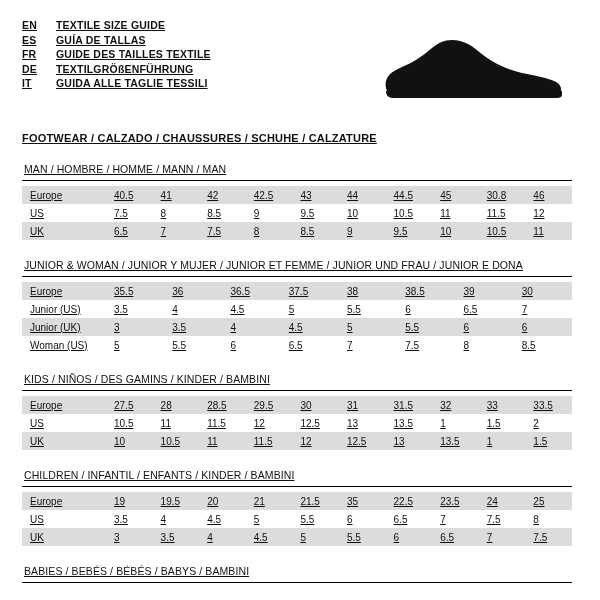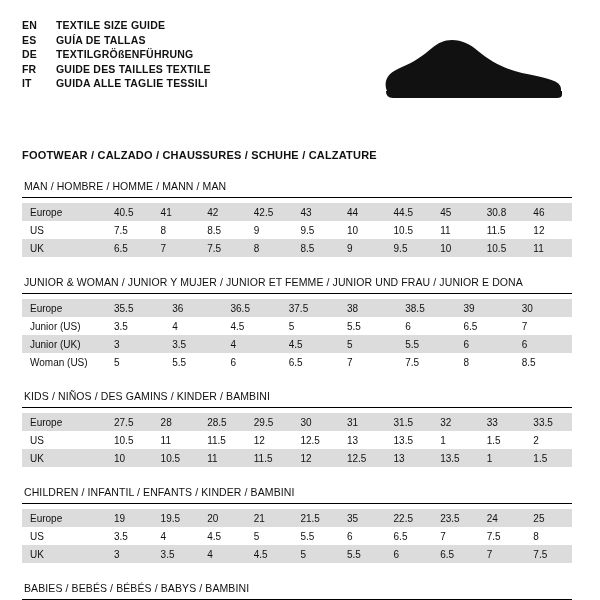--- a/index.html
+++ b/index.html
@@ -13,20 +13,21 @@
     font-family: "Liberation Sans", sans-serif;
     color: #111111;
     overflow: hidden;
   }
   .page {
     position: relative;
     width: 588px;
     height: 600px;
     box-sizing: border-box;
     padding: 18px 16px 0 22px;
+    text-decoration: underline;
   }
 
   
   .header {
     position: relative;
     height: 96px;
   }
   .lang-table {
     border-collapse: collapse;
     font-size: 10.5px;
@@ -52,21 +53,21 @@
     right: 8px;
     top: 16px;
     width: 186px;
     height: 70px;
   }
 
   .section-title {
     font-weight: bold;
     font-size: 11px;
     letter-spacing: 0.2px;
-    margin-top: 35px;
+    margin-top: 18px;
     margin-bottom: 4px;
   }
 
   
   .block {
     margin-top: 19px;
   }
   .block-title {
     font-size: 10.5px;
     font-weight: normal;
@@ -108,26 +109,26 @@
       <tbody>
         <tr>
           <td class="lang-code">EN</td>
           <td class="lang-title">TEXTILE SIZE GUIDE</td>
         </tr>
         <tr>
           <td class="lang-code">ES</td>
           <td class="lang-title">GUÍA DE TALLAS</td>
         </tr>
         <tr>
+          <td class="lang-code">FR</td>
+          <td class="lang-title">GUIDE DES TAILLES TEXTILE</td>
+        </tr>
+        <tr>
           <td class="lang-code">DE</td>
           <td class="lang-title">TEXTILGRÖßENFÜHRUNG</td>
-        </tr>
-        <tr>
-          <td class="lang-code">FR</td>
-          <td class="lang-title">GUIDE DES TAILLES TEXTILE</td>
         </tr>
         <tr>
           <td class="lang-code">IT</td>
           <td class="lang-title">GUIDA ALLE TAGLIE TESSILI</td>
         </tr>
       </tbody>
     </table>
 
     <svg class="shoe" viewBox="0 0 186 70" aria-hidden="true">
       <path fill="#111111" d="M8 54 C6 44 12 38 24 33 C36 28 46 21 54 14 C60 9 66 6 74 6 C84 6 92 10 100 17 C112 27 126 35 144 39 C158 42 170 44 176 47 C181 49 183 52 183 55 L183 59 C183 61 181 62 178 62 L18 62 C12 62 9 59 8 54 Z"></path>

